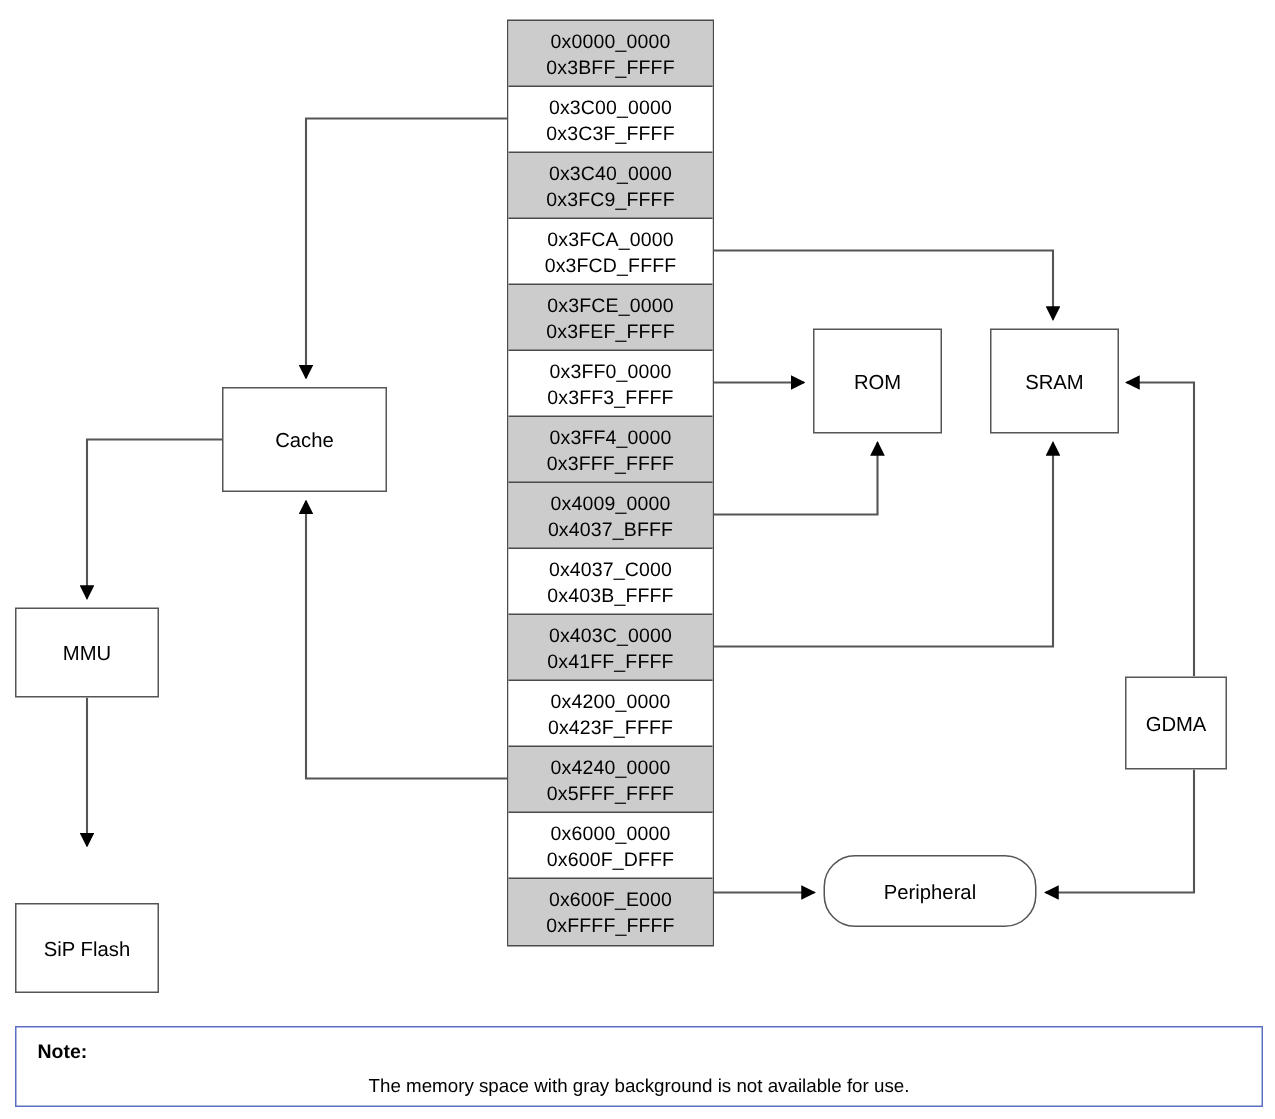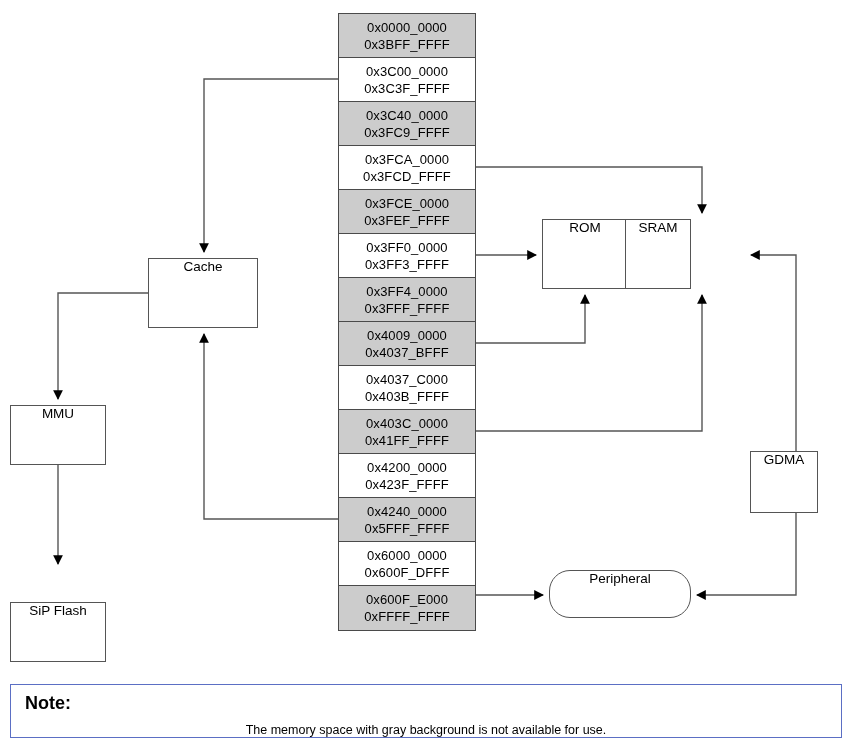--- a/index.html
+++ b/index.html
@@ -55,46 +55,47 @@
   .mem-row.white { background: #ffffff; }
   .mem-row .addr { display: block; white-space: nowrap; }
 
   
   .cbox {
     position: absolute;
     box-sizing: border-box;
     background: #ffffff;
     border: 1px solid #555555;
     display: flex;
+    align-items: center;
     justify-content: center;
     font-size: 13.5px;
     color: #000;
   }
   #box-cache    { left: 148px; top: 258px; width: 110px; height: 70px; }
   #box-mmu      { left: 10px;  top: 405px; width: 96px;  height: 60px; }
   #box-sipflash { left: 10px;  top: 570px; width: 96px;  height: 60px; margin-top: 32px; }
   #box-rom      { left: 542px; top: 219px; width: 86px;  height: 70px; }
-  #box-sram     { left: 625px; top: 219px; width: 66px;  height: 70px; }
+  #box-sram     { left: 660px; top: 219px; width: 86px;  height: 70px; }
   #box-gdma     { left: 750px; top: 451px; width: 68px;  height: 62px; }
   #box-periph   { left: 549px; top: 570px; width: 142px; height: 48px; border-radius: 21px; }
 
   
   .note-panel {
     position: absolute;
     left: 10px;
     top: 684px;
     width: 832px;
     height: 54px;
     box-sizing: border-box;
     border: 1.5px solid #5b6fc4;
     background: #ffffff;
     padding: 8px 14px 0 14px;
   }
   .note-title {
-    font-size: 18px;
+    font-size: 13px;
     font-weight: bold;
     color: #000;
     margin: 0 0 9px 0;
   }
   .note-body {
     font-size: 12.5px;
     color: #000;
     margin: 0;
     text-align: center;
   }

